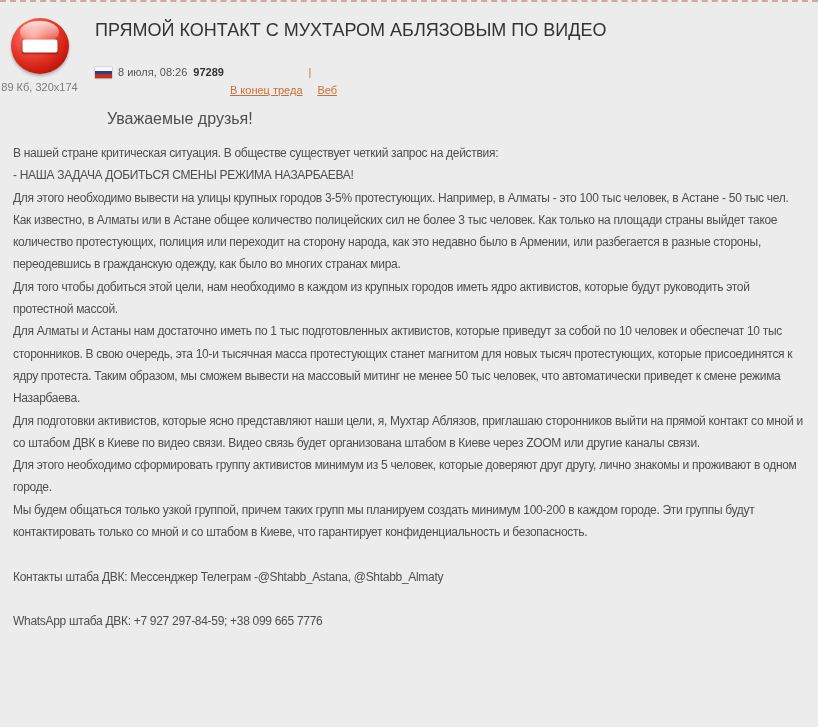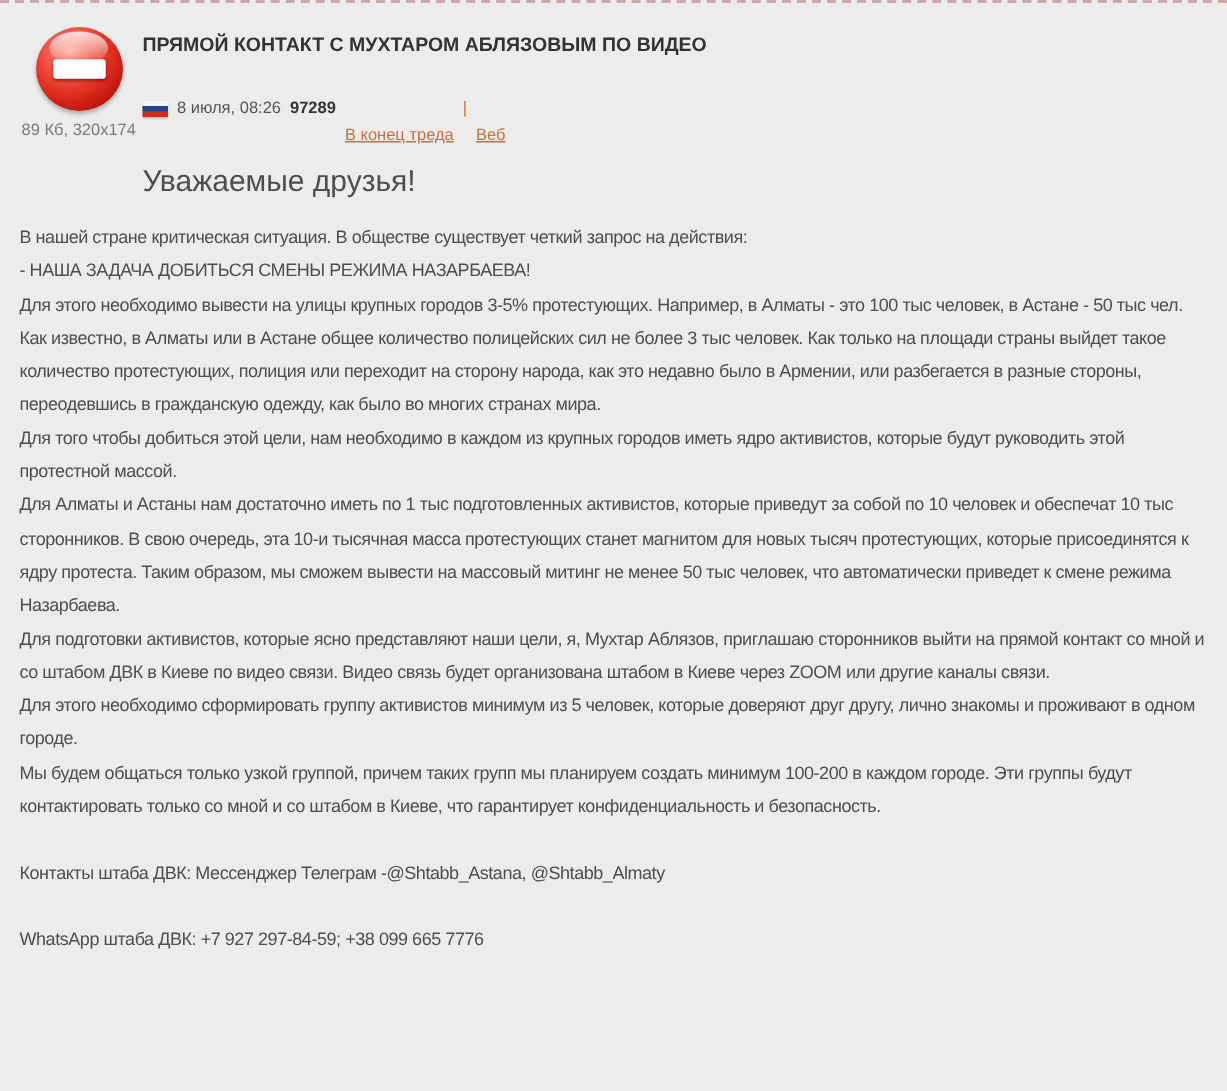--- a/index.html
+++ b/index.html
@@ -8,21 +8,21 @@
     width: 818px; height: 727px;
     background: var(--page_bg, #ececec);
     border-top: 2px dashed var(--divider, #d0a6a6);
     font-family: "Liberation Sans", sans-serif;
     color: var(--body_text, #4e4e4e);
     overflow: hidden;
   }
   .thread { position: relative; padding: 0 13px; }
 
   
-  .figure { position: absolute; left: 13px; top: 14px; width: 79px; text-align: center; }
+  .figure { position: absolute; left: 0; top: 14px; width: 79px; text-align: center; }
   .noentry-icon {
     width: 58px; height: 56px; margin: 2px auto 7px; border-radius: 50%;
     position: relative;
     background: radial-gradient(circle at 38% 30%, #ff9d8d 0%, #f25b4d 26%, #df2f20 52%, #b70f06 82%, #8d0a03 100%);
     box-shadow: 0 2px 3px rgba(0,0,0,.28);
     cursor: pointer;
   }
   .noentry-icon::before {
     content:""; position:absolute; left:17%; top:5%; width:66%; height:40%;
     border-radius:50%;
@@ -30,31 +30,31 @@
   }
   .noentry-bar {
     position:absolute; left:50%; top:50%; transform:translate(-50%,-50%);
     width:35px; height:13px; background:#fff; border-radius:2px;
     box-shadow: 0 1px 2px rgba(110,0,0,.55);
   }
   .fileinfo { font-size: 11px; color: #7b7b7b; white-space: nowrap; }
 
   
   .header { margin-left: 82px; min-height: 98px; padding-top: 14px; }
-  .title { font-size: 13px; line-height: 20px; font-weight: bold; color: var(--title_text, #333); margin: 4px 0 8px; }
+  .title { font-size: 18px; line-height: 20px; font-weight: normal; color: var(--title_text, #333); margin: 4px 0 8px; }
   .meta { font-size: 11px; color: #555; display: flex; align-items: center; gap: 6px; }
   .flag {
     display: inline-block; width: 17px; height: 11px;
     background: linear-gradient(#f7f7f7 0 33%, #24428e 33% 66%, #ce2b1f 66% 100%);
     box-shadow: 0 0 1px rgba(0,0,0,.45), 0 1px 1px rgba(0,0,0,.2);
   }
   .views { font-weight: bold; color: var(--title_text, #333); }
   .link { color: var(--accent, #c96f3a); text-decoration: underline; cursor: pointer; margin-top: 36px; }
   .sep { color: var(--accent, #c96f3a); }
-  .greeting { font-size: 20px; margin-top: 14px; color: var(--body_text, #4e4e4e); }
+  .greeting { font-size: 16px; margin-top: 14px; color: var(--body_text, #4e4e4e); margin-left: 12px; }
 
   
   .bodytext {
     font-size: 12px; line-height: 22.3px; letter-spacing: -0.3px;
     white-space: pre-line; margin-top: 14px; width: 792px;
   }
 </style>
 </head>
 <body>
 

